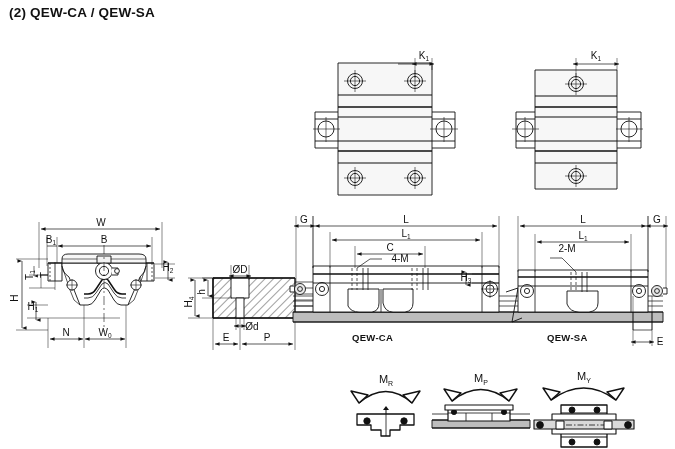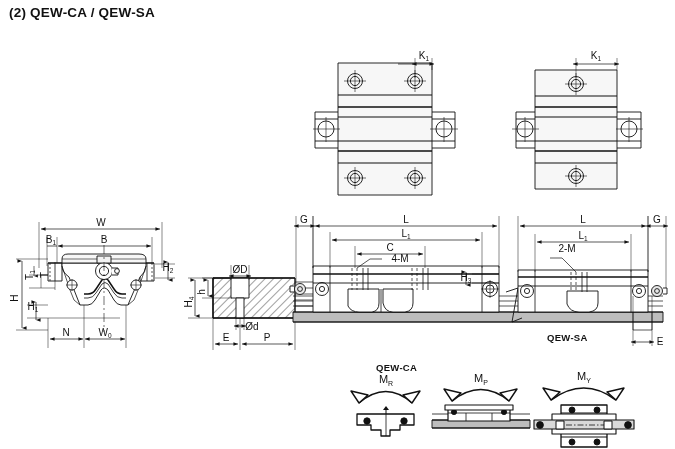--- a/index.html
+++ b/index.html
@@ -35,21 +35,21 @@
     left: 0;
     top: 0;
   }
   .caption {
     position: absolute;
     font-size: 9.5px;
     font-weight: bold;
     letter-spacing: 0.3px;
     white-space: nowrap;
   }
-  #caption-qew-ca { left: 376px; top: 332px; margin-top: 30px; }
+  #caption-qew-ca { left: 352px; top: 332px; }
   #caption-qew-sa { left: 547px; top: 332px; text-align: center; }
   svg text {
     font-family: "Liberation Sans", sans-serif;
     fill: #111111;
   }
   .dim { font-size: 10px; }
   .dim-sub { font-size: 6.5px; }
   .moment-lbl { font-size: 11px; }
   .moment-sub { font-size: 7px; }
 </style>

